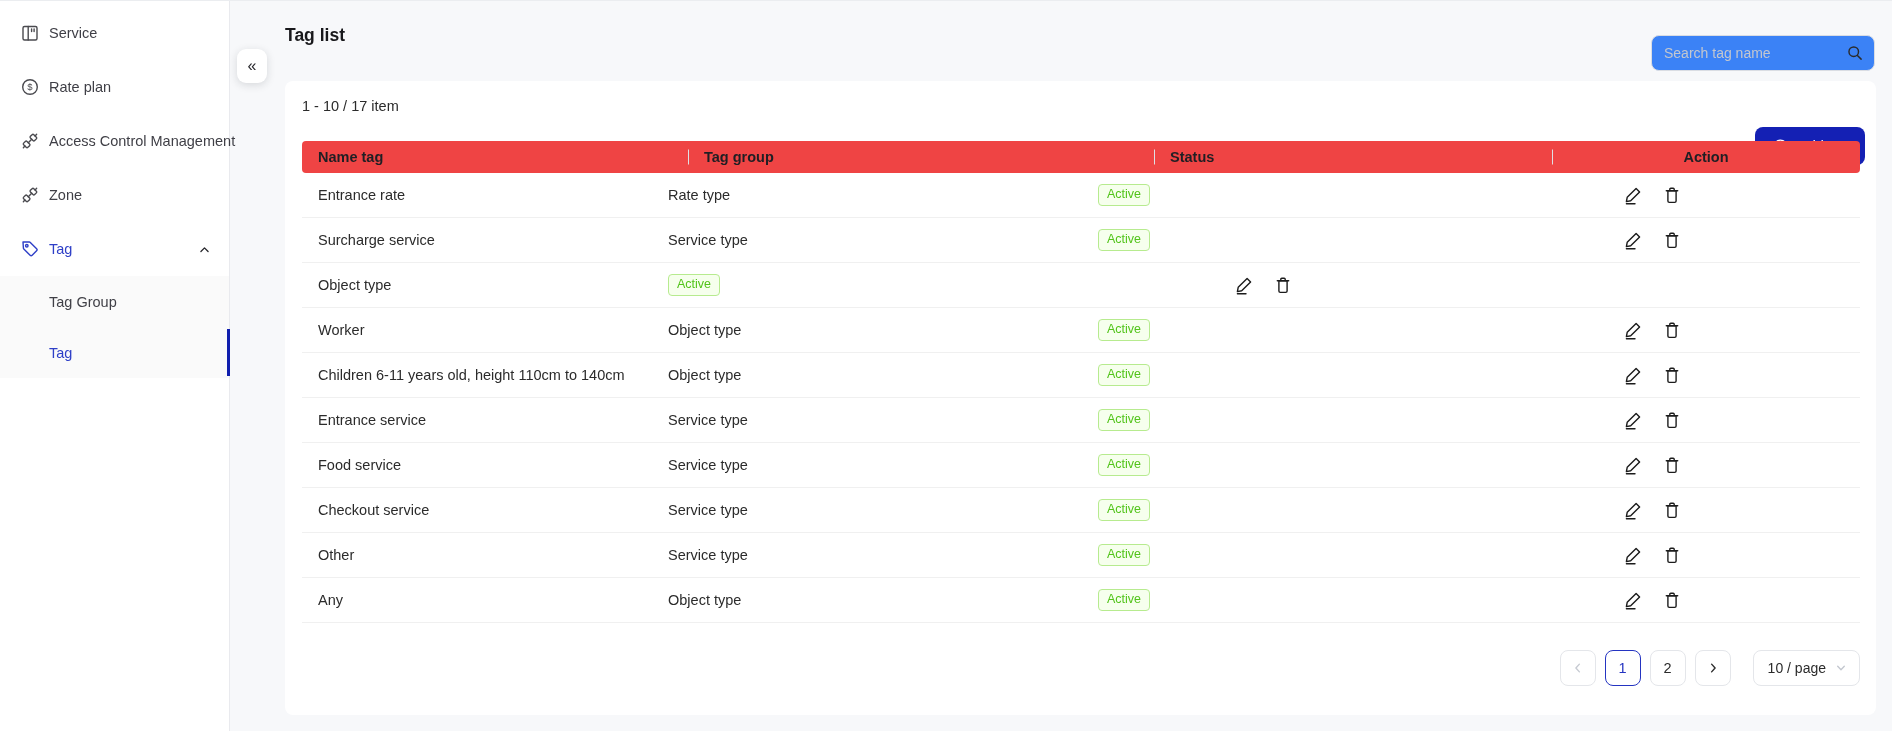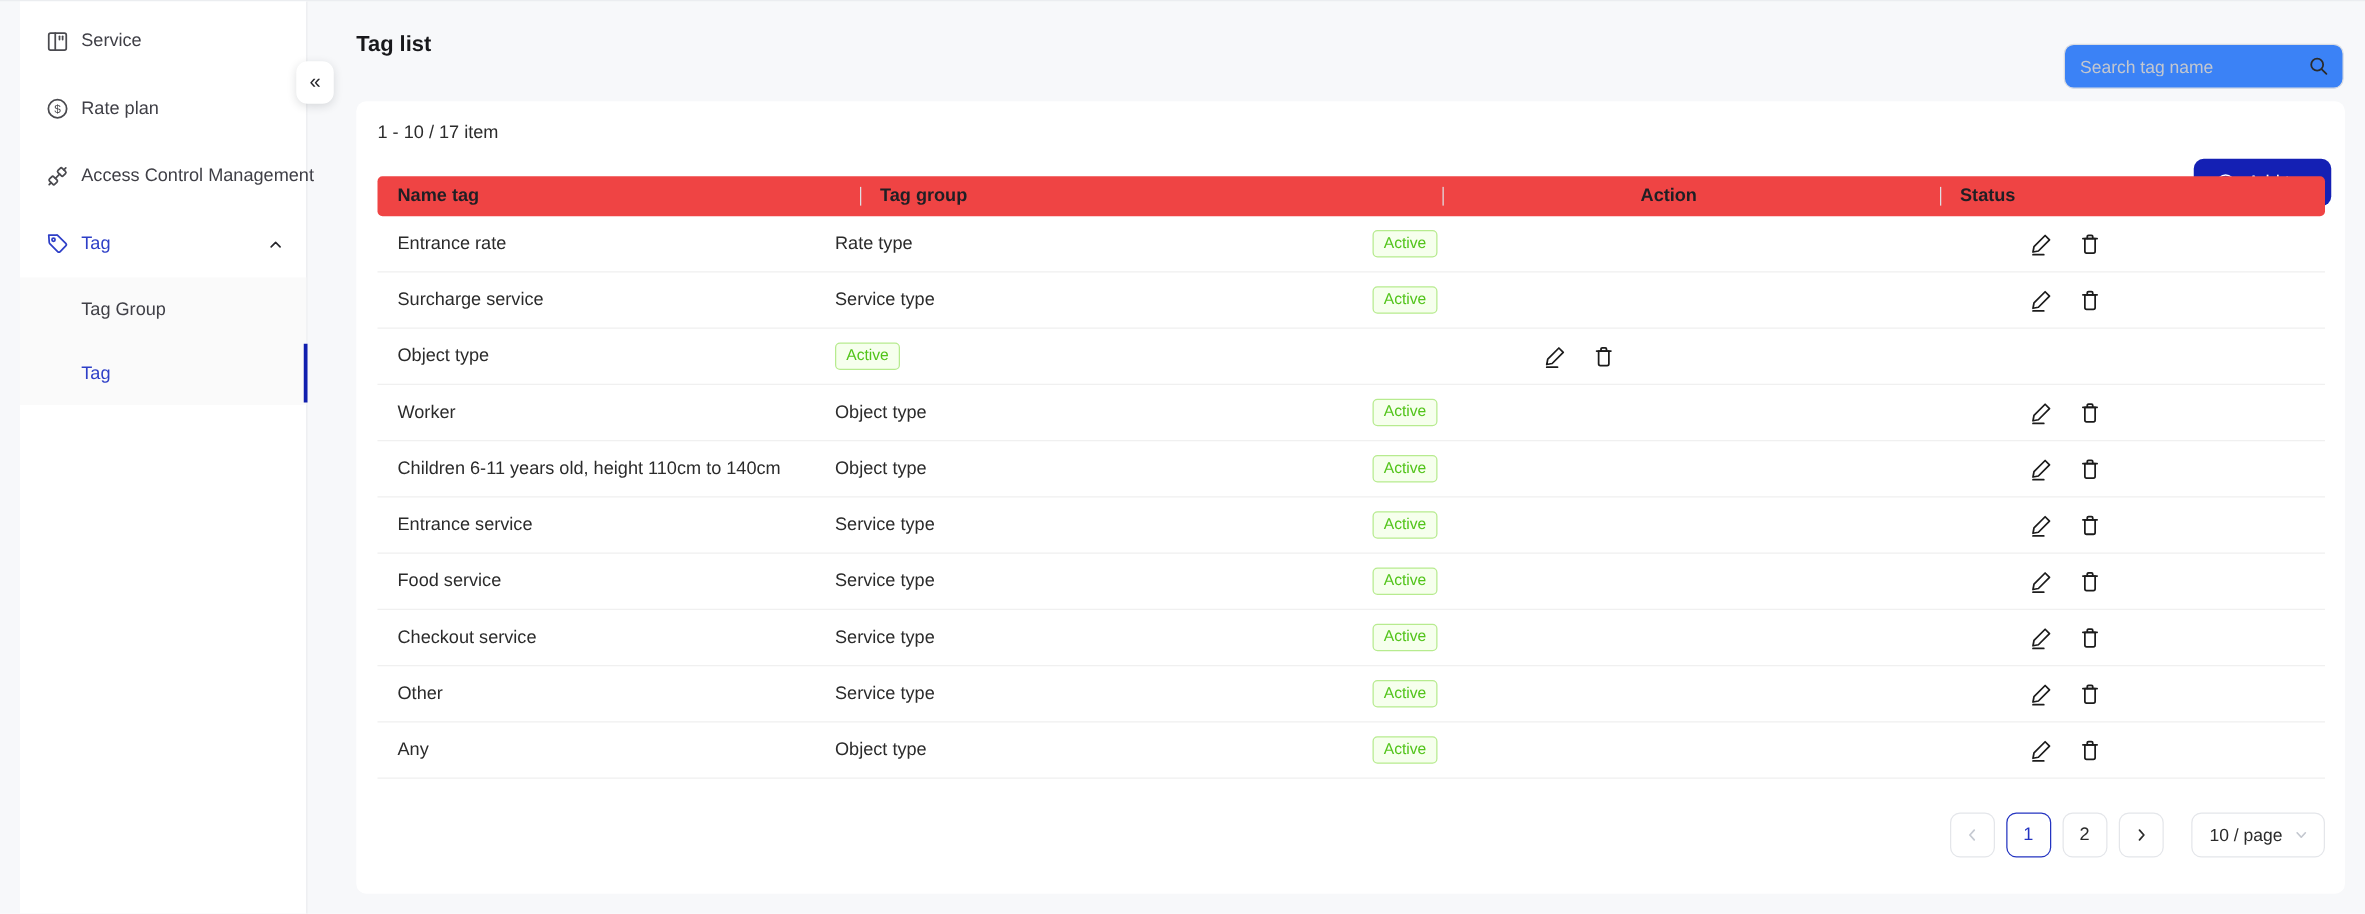--- a/index.html
+++ b/index.html
@@ -10,21 +10,21 @@
     color: #2b2b2b;
     position: relative;
     overflow: hidden;
     border-top: 1px solid #ebedf0;
   }
   svg { display: block; }
   .ic { stroke: currentColor; fill: none; stroke-width: 1.4; stroke-linecap: round; stroke-linejoin: round; }
 
   
   .sidebar {
-    position: absolute; left: 16px; top: 0; width: 230px; height: 100%;
+    position: absolute; left: 0; top: 0; width: 230px; height: 100%;
     background: #fff; border-right: 1px solid #e9eaee;
   }
   .menu { padding-top: 5px; }
   .menu-item {
     height: 54px; display: flex; align-items: center;
     padding: 0 18px 0 20px; gap: 9px;
     font-size: 14.5px; color: #3f3f46; cursor: pointer; white-space: nowrap;
   }
   .menu-item .micon { width: 20px; height: 20px; color: #4a4a4f; flex: none; }
   .menu-item.active, .menu-item.active .micon { color: var(--active-menu, #2e3fc7); }
@@ -155,20 +155,34 @@
                 <rect x="7" y="12.4" width="6" height="4.8" rx="1.2"></rect>
                 <line x1="10" y1="7.6" x2="10" y2="12.4"></line>
                 <line x1="10" y1="0.6" x2="10" y2="2.8"></line>
                 <line x1="10" y1="17.2" x2="10" y2="19.4"></line>
               </g>
             </svg>
         </span>
         <span>Access Control Management</span>
       </div>
 
+      <div class="menu-item">
+        <span class="micon">
+          <svg class="ic" viewBox="0 0 20 20">
+              <g transform="rotate(45 10 10)">
+                <rect x="7" y="2.8" width="6" height="4.8" rx="1.2"></rect>
+                <rect x="7" y="12.4" width="6" height="4.8" rx="1.2"></rect>
+                <line x1="10" y1="7.6" x2="10" y2="12.4"></line>
+                <line x1="10" y1="0.6" x2="10" y2="2.8"></line>
+                <line x1="10" y1="17.2" x2="10" y2="19.4"></line>
+              </g>
+            </svg>
+        </span>
+        <span>Zone</span>
+      </div>
 
       <div class="menu-item active">
         <span class="micon">
           <svg class="ic" viewBox="0 0 20 20">
               <path d="M3 3 h6.3 a1.4 1.4 0 0 1 1 .41 l6.3 6.3 a1.45 1.45 0 0 1 0 2.05 l-4.45 4.45 a1.45 1.45 0 0 1 -2.05 0 L3.8 9.9 A1.4 1.4 0 0 1 3.39 8.9 L3 3 Z"></path>
               <circle cx="6.8" cy="6.8" r="1.25"></circle>
             </svg>
         </span>
         <span>Tag</span>
         <span class="caret">
@@ -221,22 +235,22 @@
             </svg>
         </span>
         <span>Add tag</span>
       </button>
 
       <div class="table">
 
         <div class="thead">
           <div class="th">Name tag</div>
           <div class="th">Tag group</div>
+          <div class="th">Status</div>
           <div class="th th-action">Action</div>
-          <div class="th">Status</div>
         </div>
 
         <div class="tr">
           <div class="td td-name">
               <span class="name-text">Entrance rate</span>
             </div>
           <div class="td">Rate type</div>
           <div class="td">
               <span class="badge">Active</span>
             </div>

